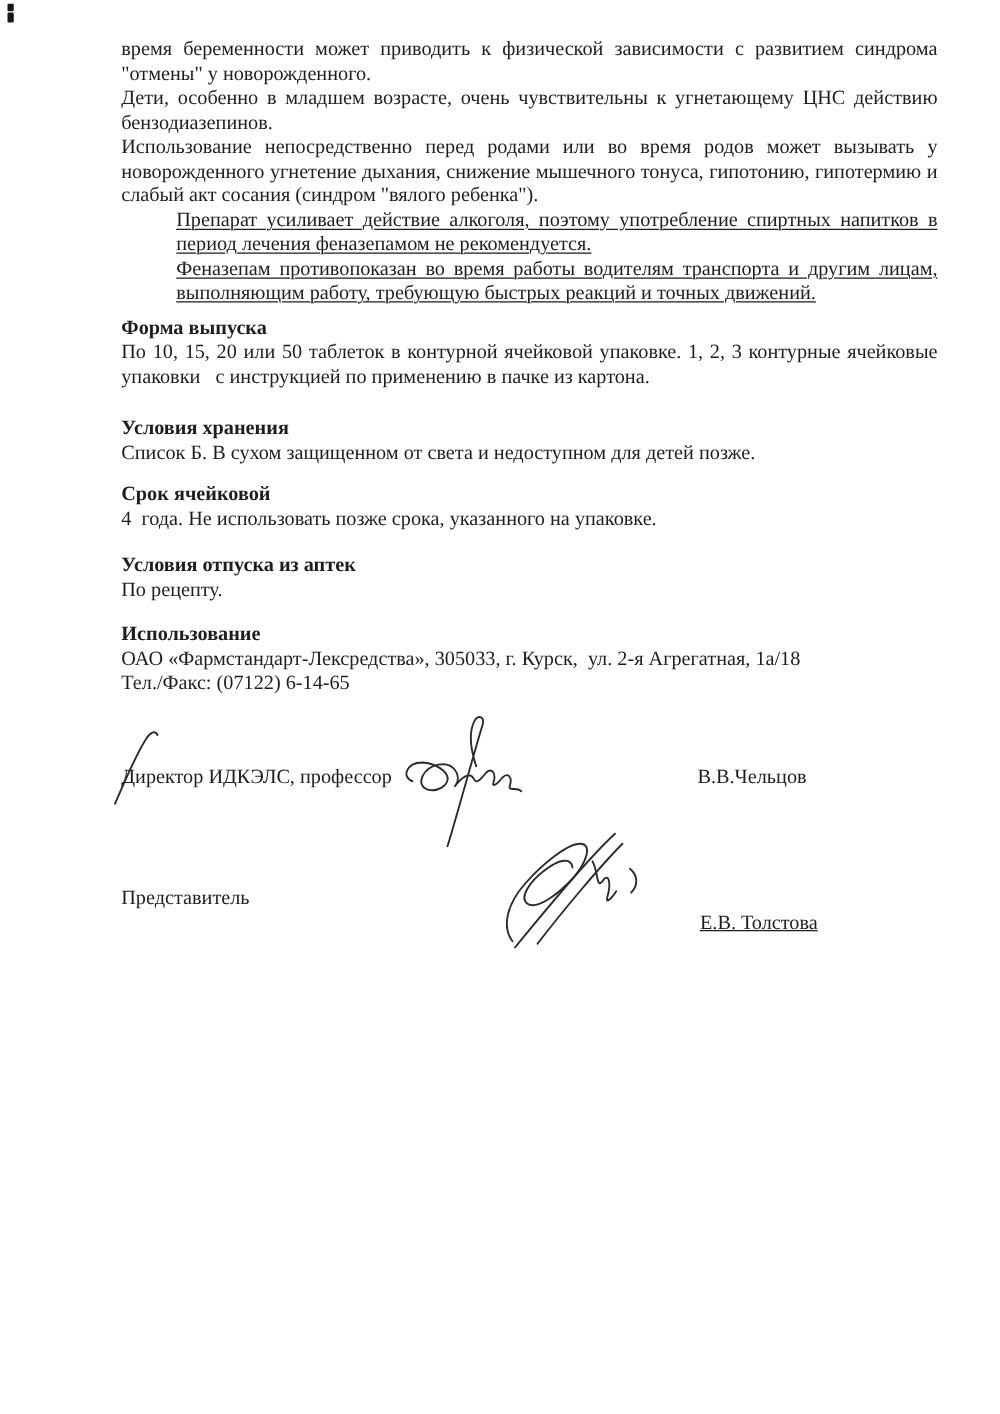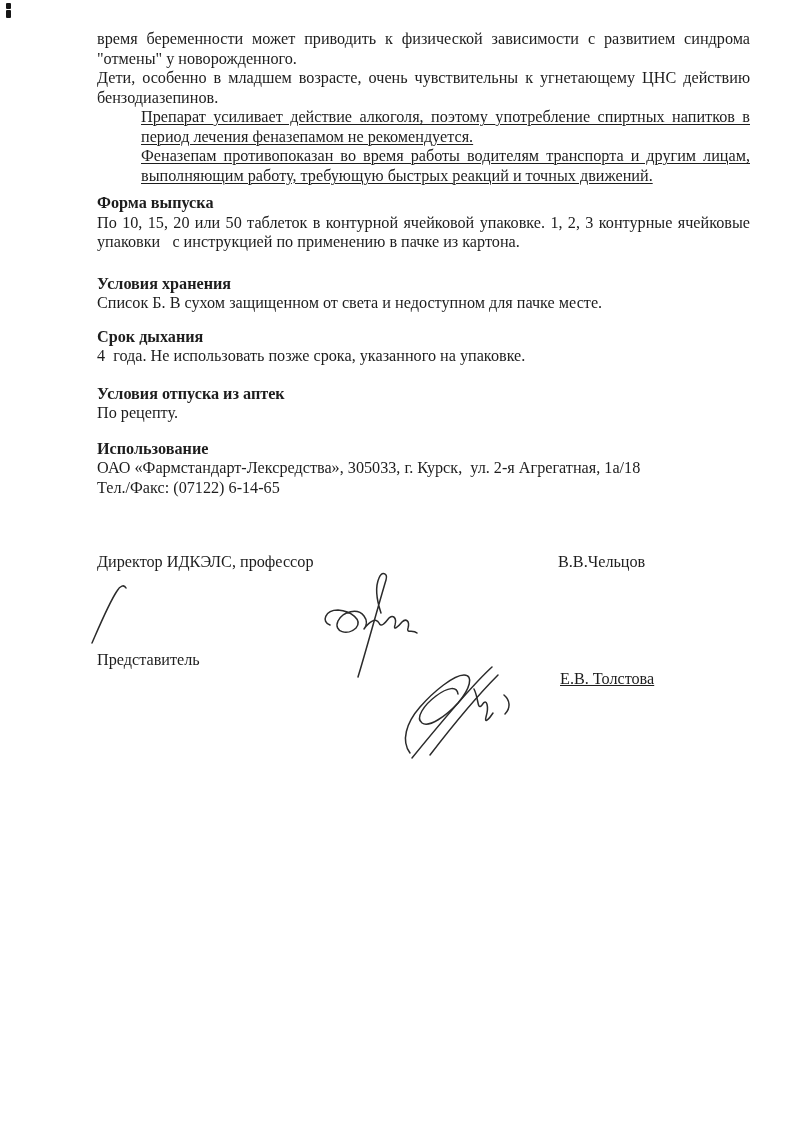--- a/index.html
+++ b/index.html
@@ -47,35 +47,36 @@
 
 <div class="page">
 
   <div class="artifact a1"></div>
   <div class="artifact a2"></div>
 
   <div class="doc">
 
     <div class="para">время беременности может приводить к физической зависимости с развитием синдрома "отмены" у новорожденного.</div>
     <div class="para">Дети, особенно в младшем возрасте, очень чувствительны к угнетающему ЦНС действию бензодиазепинов.</div>
+    <div class="para">Использование непосредственно перед родами или во время родов может вызывать у новорожденного угнетение дыхания, снижение мышечного тонуса, гипотонию, гипотермию и слабый акт сосания (синдром "вялого ребенка").</div>
     <div class="para ul">Препарат усиливает действие алкоголя, поэтому употребление спиртных напитков в период лечения феназепамом не рекомендуется.</div>
     <div class="para ul">Феназепам противопоказан во время работы водителям транспорта и другим лицам, выполняющим работу, требующую быстрых реакций и точных движений.</div>
 
     <section class="s1">
       <div class="heading">Форма выпуска</div>
       <div class="para">По 10, 15, 20 или 50 таблеток в контурной ячейковой упаковке. 1, 2, 3 контурные ячейковые упаковки&nbsp;&nbsp; с инструкцией по применению в пачке из картона.</div>
     </section>
 
     <section class="s2">
       <div class="heading">Условия хранения</div>
-      <div class="para">Список Б. В сухом защищенном от света и недоступном для пачке месте.</div>
+      <div class="para">Список Б. В сухом защищенном от света и недоступном для детей позже.</div>
     </section>
 
     <section class="s3">
-      <div class="heading">Срок дыхания</div>
+      <div class="heading">Срок ячейковой</div>
       <div class="para">4&nbsp; года. Не использовать позже срока, указанного на упаковке.</div>
     </section>
 
     <section class="s4">
       <div class="heading">Условия отпуска из аптек</div>
       <div class="para">По рецепту.</div>
     </section>
 
     <section class="s5">
       <div class="heading">Использование</div>

